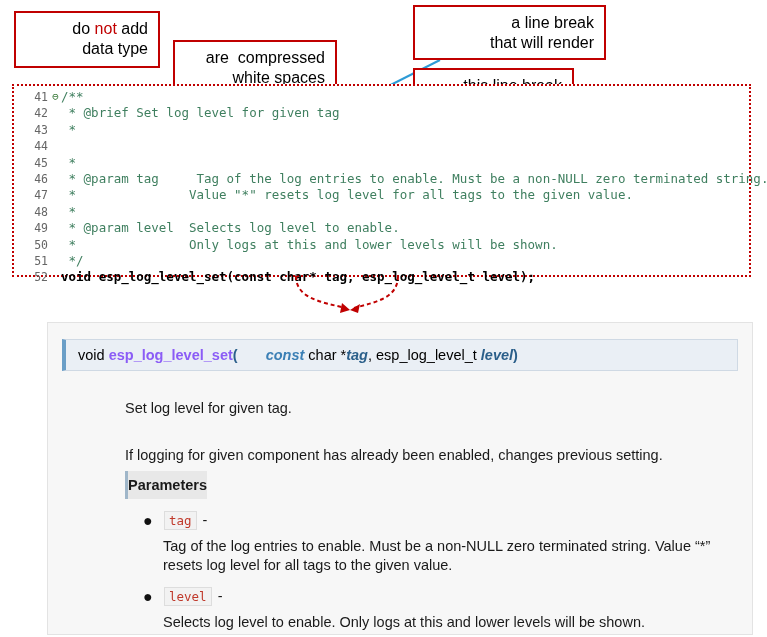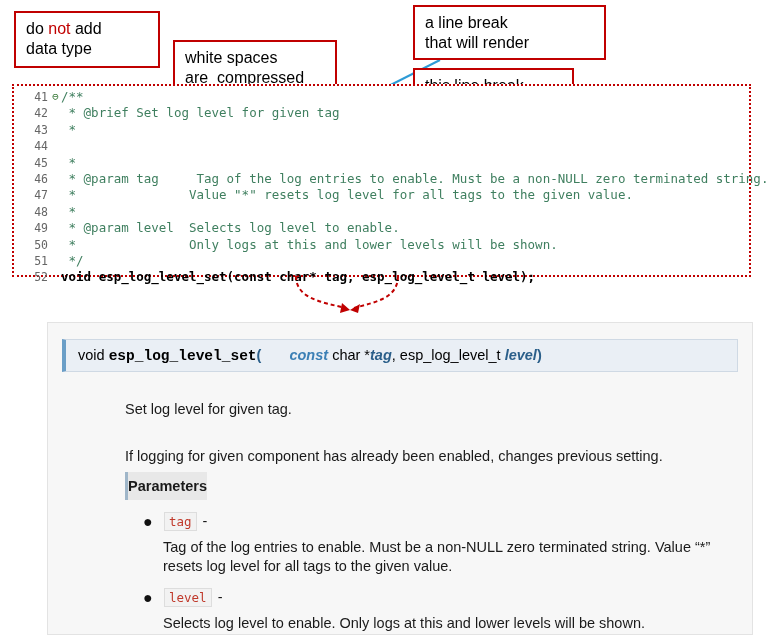--- a/index.html
+++ b/index.html
@@ -16,21 +16,21 @@
   }
 
   
   .callout {
     position: absolute;
     border: 2px solid #c00000;
     background: #ffffff;
     color: #000000;
     font-size: 16px;
     line-height: 20px;
-    text-align: left;
+    text-align: right;
     padding: 6px 10px;
     box-sizing: border-box;
   }
   .callout .hl {
     color: #c00000;
   }
   #callout-no-data-type {
     left: 14px;
     top: 11px;
     width: 146px;
@@ -132,21 +132,21 @@
     margin: 16px 14px 0 14px;
     background: #eaeff5;
     border: 1px solid #cfd9e4;
     border-left: 4px solid #6a9ec7;
     padding: 7px 12px;
     font-family: "Liberation Sans", sans-serif;
     font-size: 14.5px;
     color: #2b5f8a;
     font-weight: bold;
   }
-  #doc-signature .fn { color: #000000; font-family: Liberation Mono, monospace; }
+  #doc-signature .fn { color: #8b5cf6; }
   #doc-signature .kw { color: #3b7fb5; font-style: italic; font-weight: bold; margin-left: 28px; }
   #doc-signature .plain { color: #000000; font-weight: normal; }
   #doc-signature .param { font-style: italic; font-weight: bold; }
   .doc-para {
     margin: 28px 14px 0 77px;
     font-size: 14.5px;
     color: #1a1a1a;
     line-height: 19px;
   }
   #params-header {
@@ -205,22 +205,22 @@
 
   <line x1="432" y1="123" x2="374" y2="224" stroke="#2e9bd6" stroke-width="2"></line>
 </svg>
 
 <div class="callout" id="callout-no-data-type">
   <span>do </span><span class="hl">not</span><span style="white-space:pre-line"> add
 data type</span>
 </div>
 
 <div class="callout" id="callout-white-spaces">
+  <div style="white-space:pre">are  compressed</div>
   <div>white spaces</div>
-  <div style="white-space:pre">are  compressed</div>
 </div>
 
 <div class="callout" id="callout-line-break-renders">
   <div>a line break</div>
   <div>that will render</div>
 </div>
 
 <div class="callout" id="callout-line-break-not-render">
   <div>this line break</div>
   <div>

